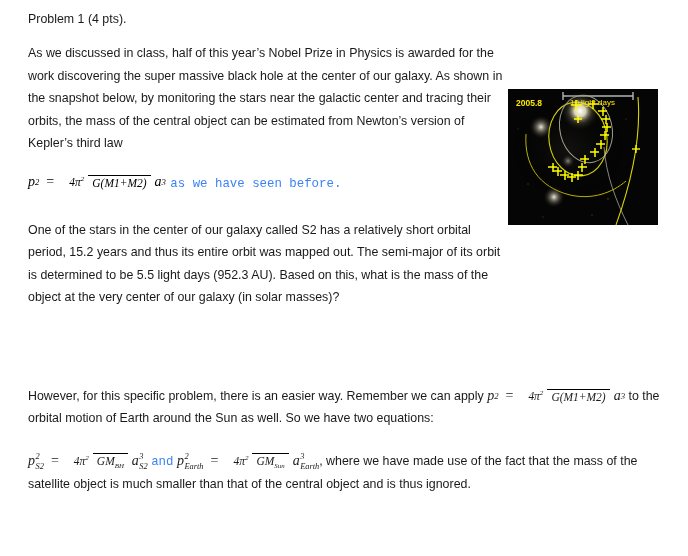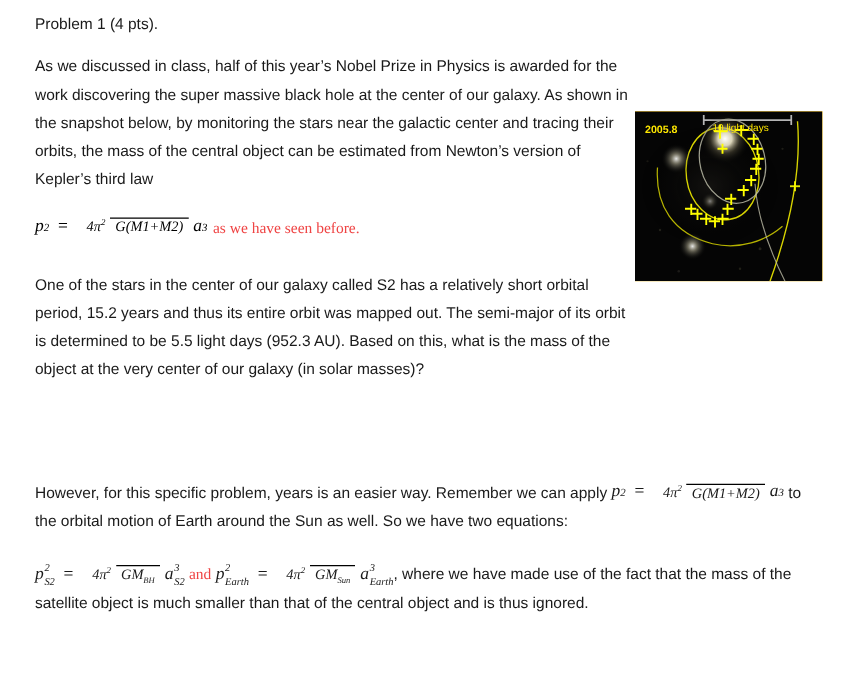--- a/index.html
+++ b/index.html
@@ -91,38 +91,38 @@
   .frac .num {
     padding: 0 4px 1px 4px;
     line-height: 1.05;
   }
   .frac .den {
     padding: 1px 4px 0 4px;
     line-height: 1.05;
     border-top: 1.2px solid #000;
   }
   .inline-txt {
-    font-family: Liberation Serif, serif;
+    font-family: Liberation Mono, monospace;
     font-style: normal;
     font-size: 12.4px;
-    color: #ef4444;
+    color: #3b82f6;
   }
   .eq-block {
     margin: 0;
     line-height: 30px;
   }
 
   
   .figure {
     position: absolute;
     left: 508px;
     top: 89px;
     width: 150px;
     height: 136px;
-    background: #eab308;
+    background: #1d4ed8;
     overflow: hidden;
   }
   .fig-canvas { display: block; }
 </style>
 </head>
 <body>
 
 <div class="page">
 
   <p class="heading">Problem 1 (4 pts).</p>
@@ -150,21 +150,21 @@
 
   <p class="para">One of the stars in the center of our galaxy called S2 has a relatively short orbital period, 15.2 years and thus its entire orbit was mapped out. The semi-major of its orbit is determined to be 5.5 light days (952.3 AU). Based on this, what is the mass of the object at the very center of our galaxy (in solar masses)?</p>
 
   <div class="spacer-lg"></div>
   <div style="height:26px"></div>
 
 
   <div class="spacer-md"></div>
 
   <p class="para wide">
-    <span>However, for this specific problem, years is an easier way. Remember we can apply</span>
+    <span>However, for this specific problem, there is an easier way. Remember we can apply</span>
     <span class="math">
       <span class="mvar">p</span>
         <span class="sup">2</span>
       <span class="eqsign">=</span>
       <span class="frac">
         <span class="num"><span>4π</span><span class="sup">2</span></span>
         <span class="den">G(M1+M2)</span>
       </span>
       <span class="mvar">a</span>
         <span class="sup">3</span>

